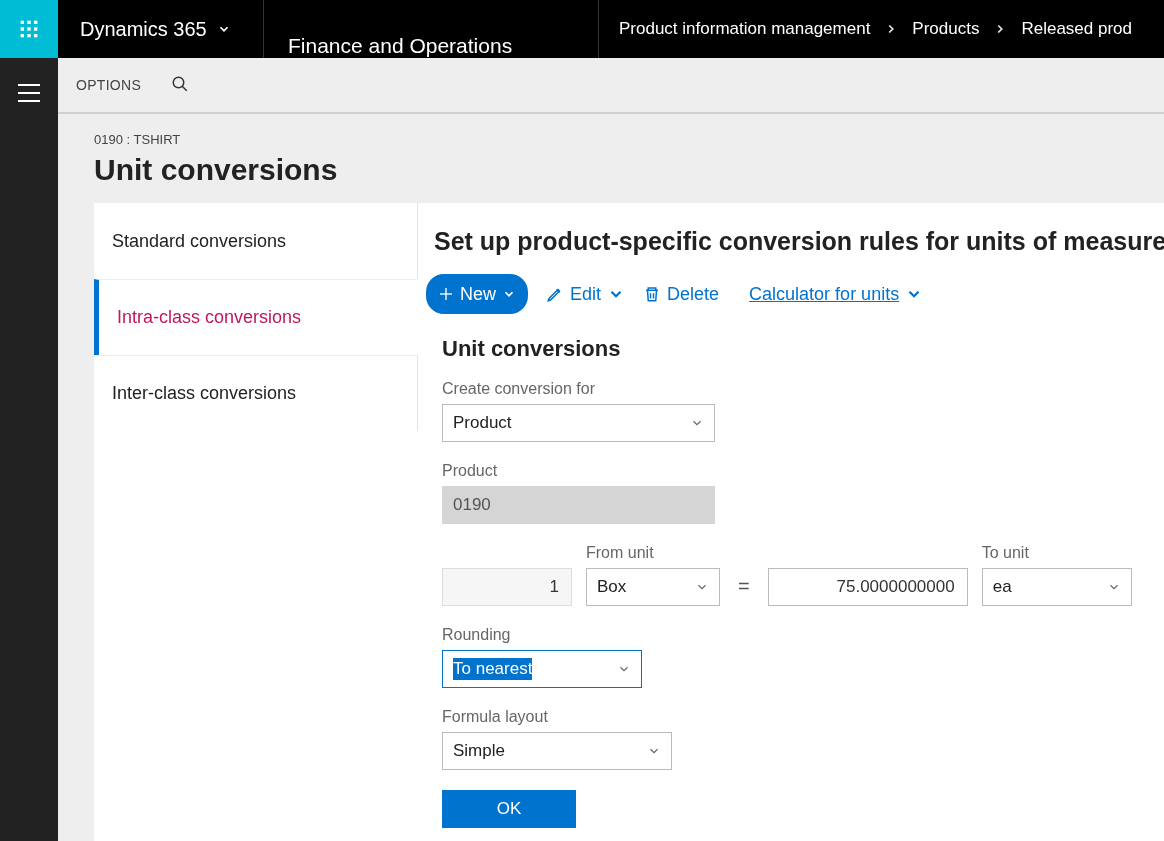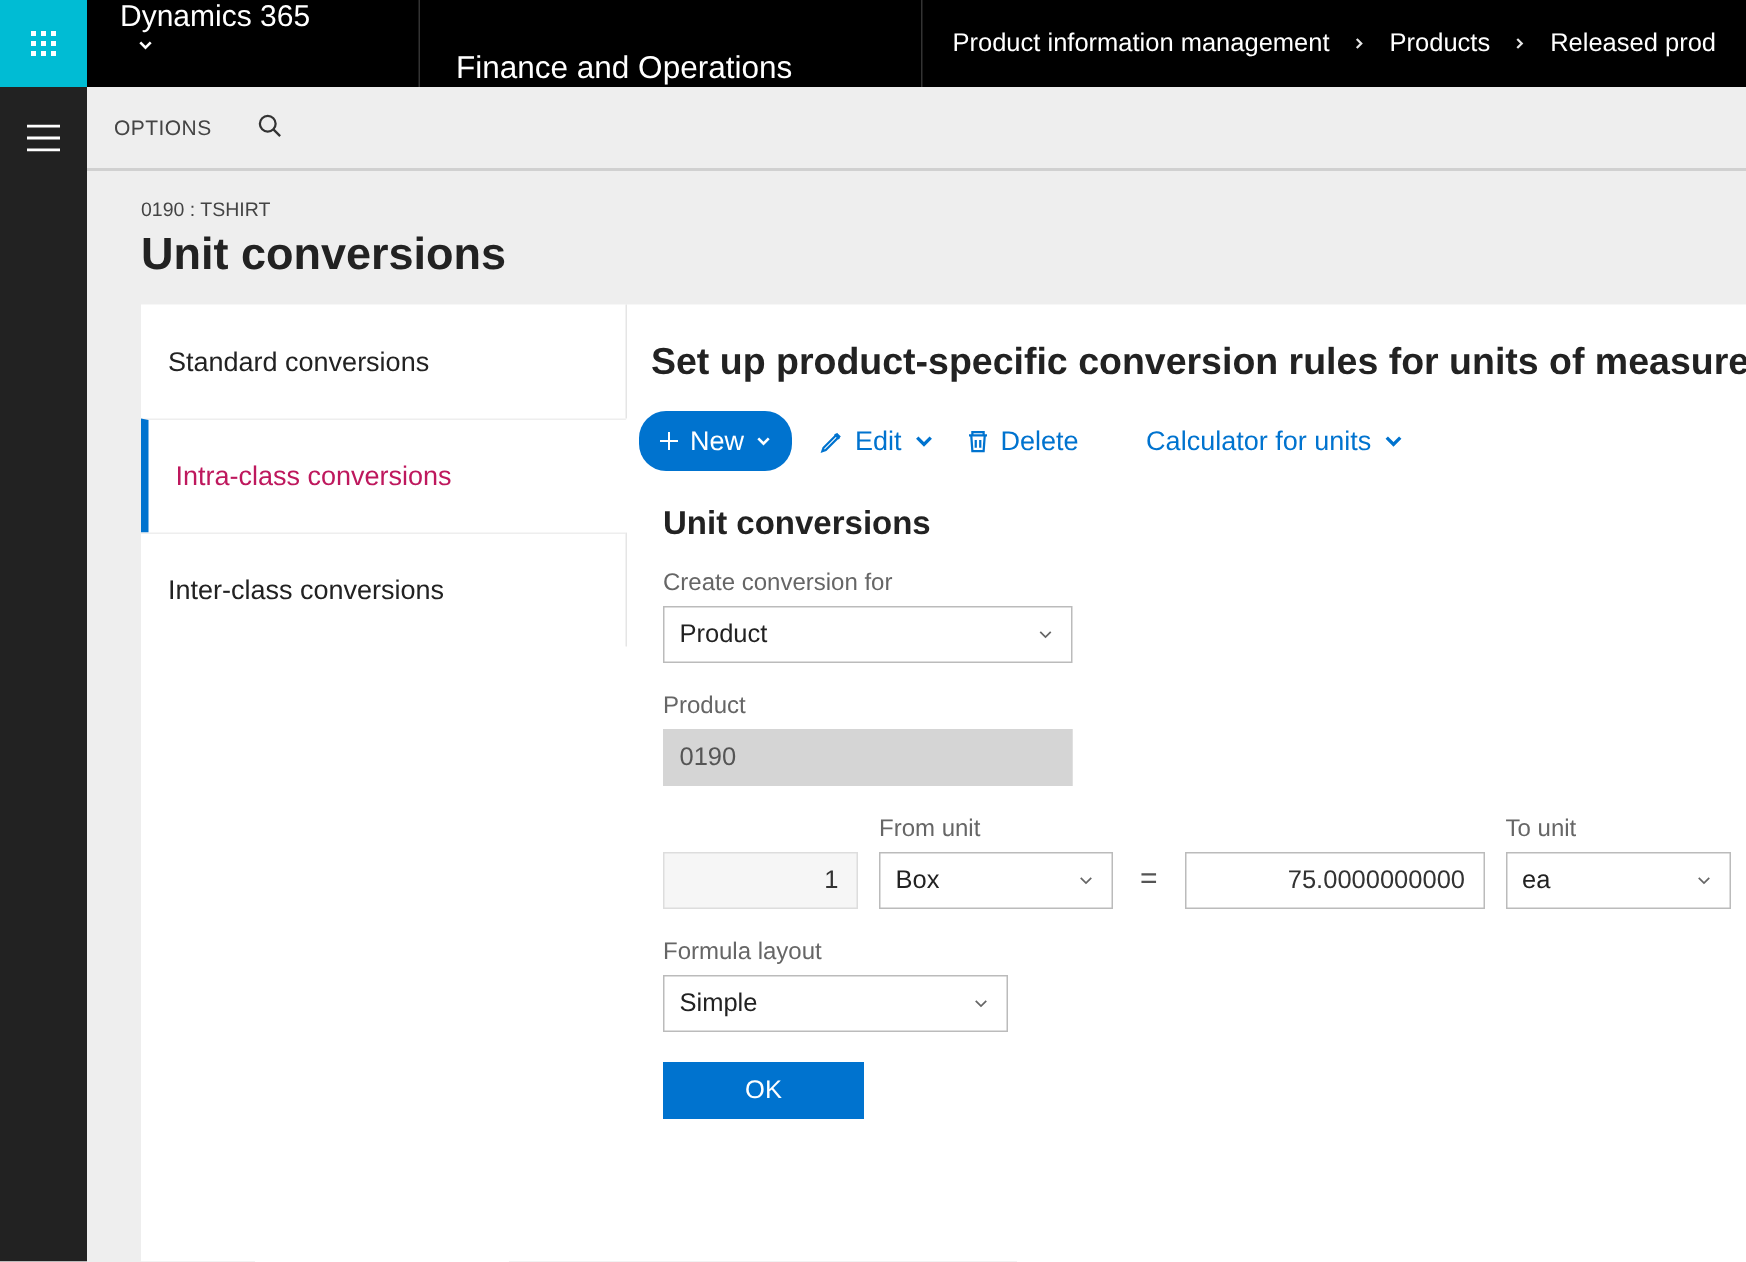--- a/index.html
+++ b/index.html
@@ -1,21 +1,21 @@
 <!DOCTYPE html>
 <html><head>
 <meta charset="utf-8">
 <style>
   * { box-sizing: border-box; margin: 0; padding: 0; }
   body { font-family: "Segoe UI", Arial, sans-serif; font-size: 14px; color: #333; background: #eee; width: 1164px; height: 841px; overflow: hidden; }
   
   .topbar { display: flex; height: 58px; background: #000; color: #fff; align-items: stretch; }
   .waffle { width: 58px; background: #00bcd4; display:flex; align-items:center; justify-content:center; }
   .waffle svg { width: 20px; height: 20px; }
-  .brand-block { width: 222px; border-right: 1px solid #333; display:flex; align-items:flex-start; padding: 0 22px; flex-direction: column; }
+  .brand-block { width: 206px; border-right: 1px solid #333; display:flex; align-items:center; padding: 0 22px; }
   .brand-block .brand { font-size: 20px; font-weight: 400; }
   .brand-block .chev { margin-left: 10px; }
   .app-block { width: 335px; border-right: 1px solid #333; display:flex; align-items:flex-end; padding: 0 24px; font-size:21px; }
   .crumbs-block { flex:1; display:flex; align-items:center; padding: 0 20px; gap: 14px; font-size:17px; white-space:nowrap; overflow:hidden; }
   .crumbs-block .sep { font-size: 14px; opacity:0.9; }
   
   .shell { display:flex; height: calc(841px - 58px); }
   .leftrail { width: 58px; background: #222; display:flex; justify-content:center; padding-top:22px; }
   .leftrail .ham { color:#fff; font-size: 24px; }
   
@@ -52,21 +52,21 @@
   .w273 { width:273px; }
   .w200 { width:200px; }
   .readonly { background:#d5d5d5; color:#555; border-color:#d5d5d5; }
   .select.focus { border:1px solid #0073cf; }
   .select.focus .seltext { background:#0073cf; color:#fff; padding: 1px 0; }
   
   .conversion-row { display:flex; align-items:flex-end; gap:14px; margin-bottom:20px; }
   .num-input { width:130px; height:38px; border:1px solid #ddd; background:#f6f6f6; display:flex; align-items:center; justify-content:flex-end; padding:0 12px; font-size:17px; }
   .eq { font-size:20px; padding:0 4px 8px 4px; color:#555; }
   .factor-input { width:200px; height:38px; border:1px solid #bbb; display:flex; align-items:center; justify-content:flex-end; padding:0 12px; font-size:17px; }
-  .w134 { width:156px; }
+  .w134 { width:134px; }
   .w135 { width:150px; }
   
   .ok-btn { width:134px; height:38px; background:#0073cf; color:#fff; display:flex; align-items:center; justify-content:center; font-size:17px; cursor:pointer; }
   
   .chev-svg { width:14px; height:14px; }
 </style>
 </head>
 <body>
 
 <div class="topbar">
@@ -167,21 +167,21 @@
           <div class="act-link">
             <svg viewBox="0 0 24 24" fill="none" stroke="#0073cf" stroke-width="2">
                 <path d="M4 7h16"></path>
                 <path d="M7 7V4h10v3"></path>
                 <path d="M6 7l1 14h10l1-14"></path>
                 <line x1="10" y1="11" x2="10" y2="18"></line>
                 <line x1="14" y1="11" x2="14" y2="18"></line>
               </svg>
             <span>Delete</span>
           </div>
-          <div class="act-link" style="margin-left:27px;">
+          <div class="act-link" style="margin-left:12px;text-decoration:underline;">
             <span>Calculator for units</span>
             <svg class="chev-svg" viewBox="0 0 24 24" fill="none" stroke="#0073cf" stroke-width="3">
                 <polyline points="6 9 12 15 18 9"></polyline>
               </svg>
           </div>
         </div>
         <div class="dialog">
           <h3>Unit conversions</h3>
 
           <div class="field">
@@ -228,20 +228,29 @@
               <label style="display:block;font-size:16px;color:#666;margin-bottom:6px;">To unit</label>
               <div class="select w135">
                 <span>ea</span>
                 <svg class="chev-svg chev" viewBox="0 0 24 24" fill="none" stroke="#666" stroke-width="2">
                     <polyline points="6 9 12 15 18 9"></polyline>
                   </svg>
               </div>
             </div>
           </div>
 
+          <div class="field">
+            <label>Rounding</label>
+            <div class="select focus w200">
+              <span class="seltext">To nearest</span>
+              <svg class="chev-svg chev" viewBox="0 0 24 24" fill="none" stroke="#666" stroke-width="2">
+                  <polyline points="6 9 12 15 18 9"></polyline>
+                </svg>
+            </div>
+          </div>
 
           <div class="field">
             <label>Formula layout</label>
             <div class="select" style="width:230px;">
               <span>Simple</span>
               <svg class="chev-svg chev" viewBox="0 0 24 24" fill="none" stroke="#666" stroke-width="2">
                   <polyline points="6 9 12 15 18 9"></polyline>
                 </svg>
             </div>
           </div>

